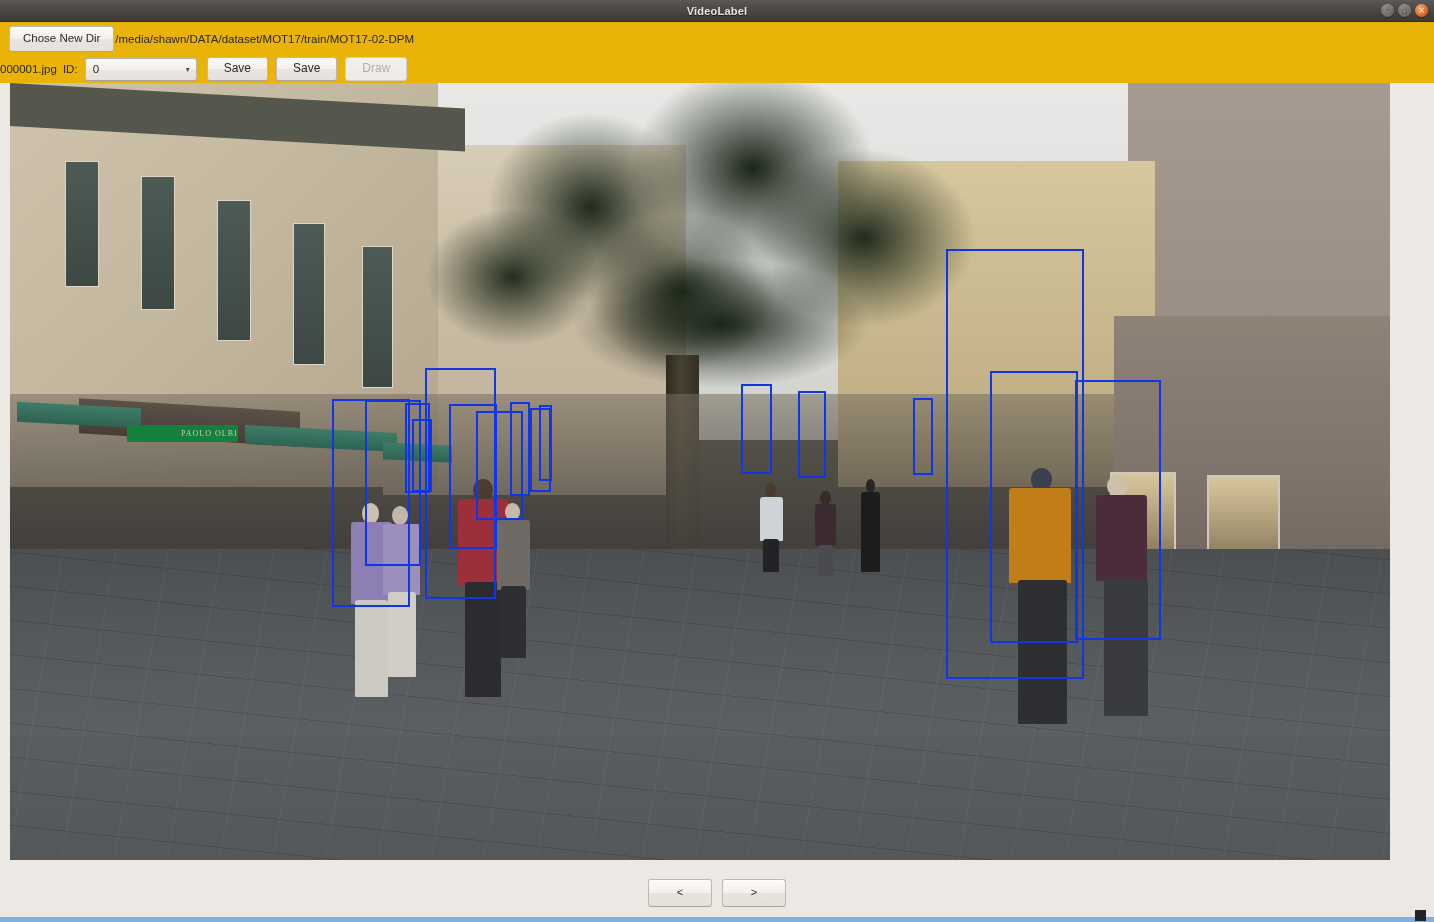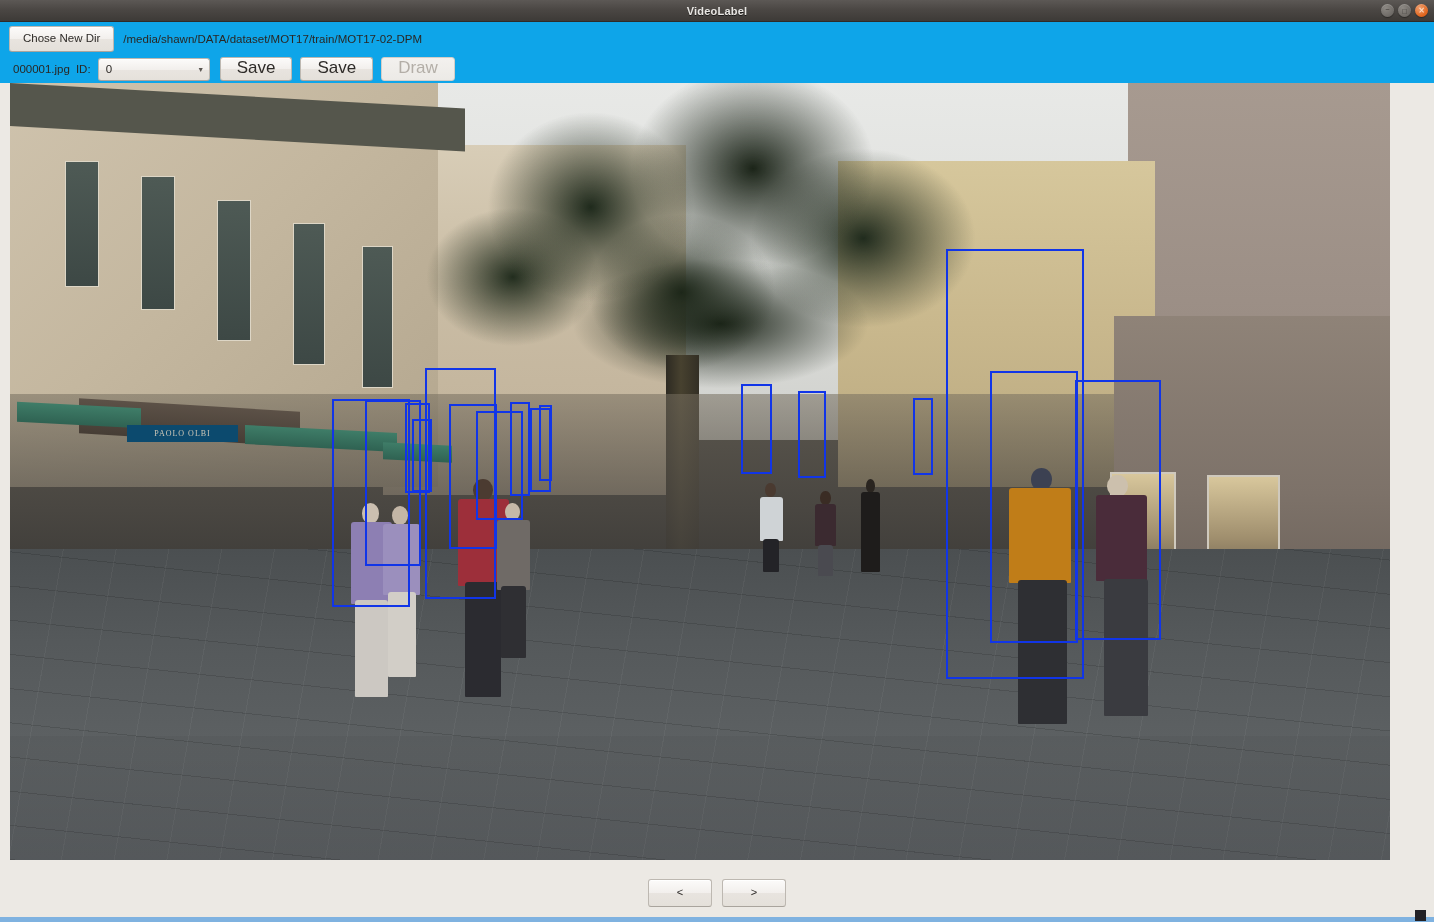--- a/index.html
+++ b/index.html
@@ -76,40 +76,39 @@
     line-height: 1;
     opacity: 0.85;
   }
   .wc-min .wc-glyph { font-size: 9px; margin-bottom: 3px; }
   .wc-max .wc-glyph { font-size: 6px; }
   .wc-close .wc-glyph { font-size: 8px; font-weight: bold; }
 
   
   #toolbar {
     flex: 0 0 auto;
-    background: #0ea5e9;
+    background: #eab308;
     padding: 0;
   }
   .tool-row {
     display: flex;
     align-items: center;
   }
   #row-dir {
     height: 33px;
     padding-left: 9px;
   }
   #row-file {
     height: 28px;
-    padding-left: 13px;
     gap: 0;
   }
 
   .gtk-btn {
     font-family: "Liberation Sans", sans-serif;
-    font-size: 17px;
+    font-size: 12px;
     color: #2e2b28;
     background: linear-gradient(to bottom, #fcfbfa 0%, #f2efec 50%, #e8e4df 51%, #e4e0da 100%);
     border: 1px solid #bdb8b1;
     border-bottom-color: #a9a49d;
     border-radius: 3px;
     box-shadow: inset 0 1px 0 rgba(255,255,255,0.85);
     padding: 0 10px;
     height: 22px;
     line-height: 20px;
     text-align: center;
@@ -123,21 +122,21 @@
     box-shadow: none;
   }
 
   #choose-dir-btn {
     height: 24px;
     line-height: 22px;
     padding: 0 13px;
     font-size: 11.5px;
   }
   #dir-path {
-    margin-left: 9px;
+    margin-left: 1px;
     font-size: 11.5px;
     color: #2a2724;
     white-space: nowrap;
   }
 
   #file-name {
     font-size: 11.5px;
     color: #2a2724;
     white-space: nowrap;
   }
@@ -260,22 +259,22 @@
   #awn-green-1 { left: 0.5%; top: 41.5%; width: 9%; height: 2.6%; }
   #awn-green-2 { left: 17%;  top: 44.5%; width: 11%; height: 2.4%; }
   #awn-green-3 { left: 27%;  top: 46.5%; width: 5%;  height: 2.2%; }
   #awn-dark {
     left: 5%; top: 41.5%; width: 16%; height: 4.5%;
     background: linear-gradient(to bottom, #5c5147 0%, #463d35 100%);
     transform: skewY(3.5deg);
   }
   #shop-sign {
     left: 8.5%; top: 44%; width: 8%; height: 2.2%;
-    background: #0c4a6e;
-    display: flex; align-items: center; justify-content: center;
+    background: #15803d;
+    display: flex; align-items: center; justify-content: flex-end;
   }
   #shop-sign span {
     color: #cfc8b8; font-size: 8px; letter-spacing: 1px;
     font-family: "Liberation Serif", serif;
   }
   
   #pavement {
     left: 0; bottom: 0; width: 100%; height: 40%;
     background:
       repeating-linear-gradient(100deg, rgba(255,255,255,0.045) 0 1px, rgba(0,0,0,0) 1px 52px),

